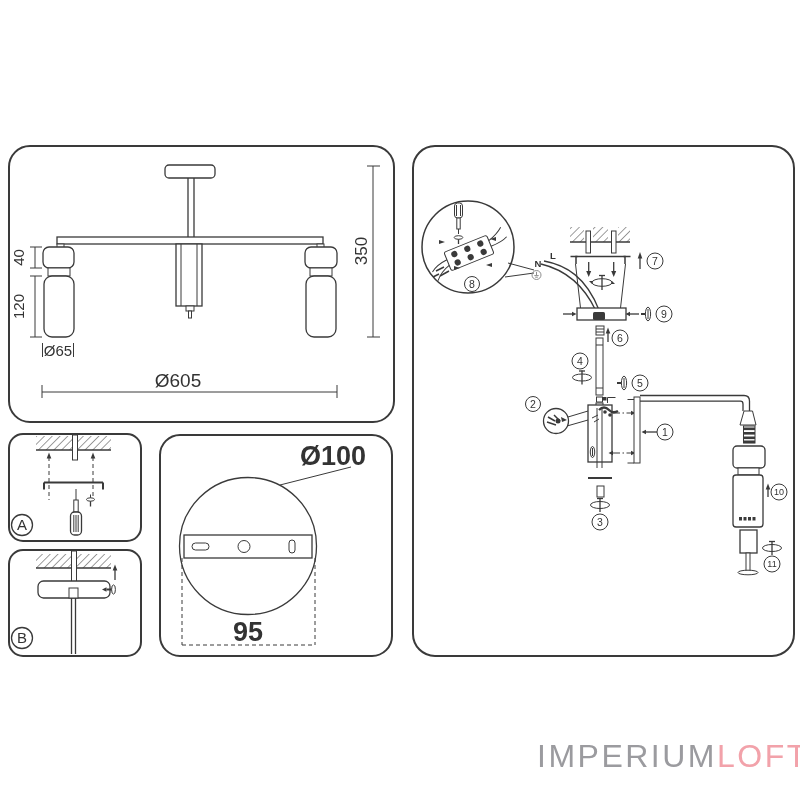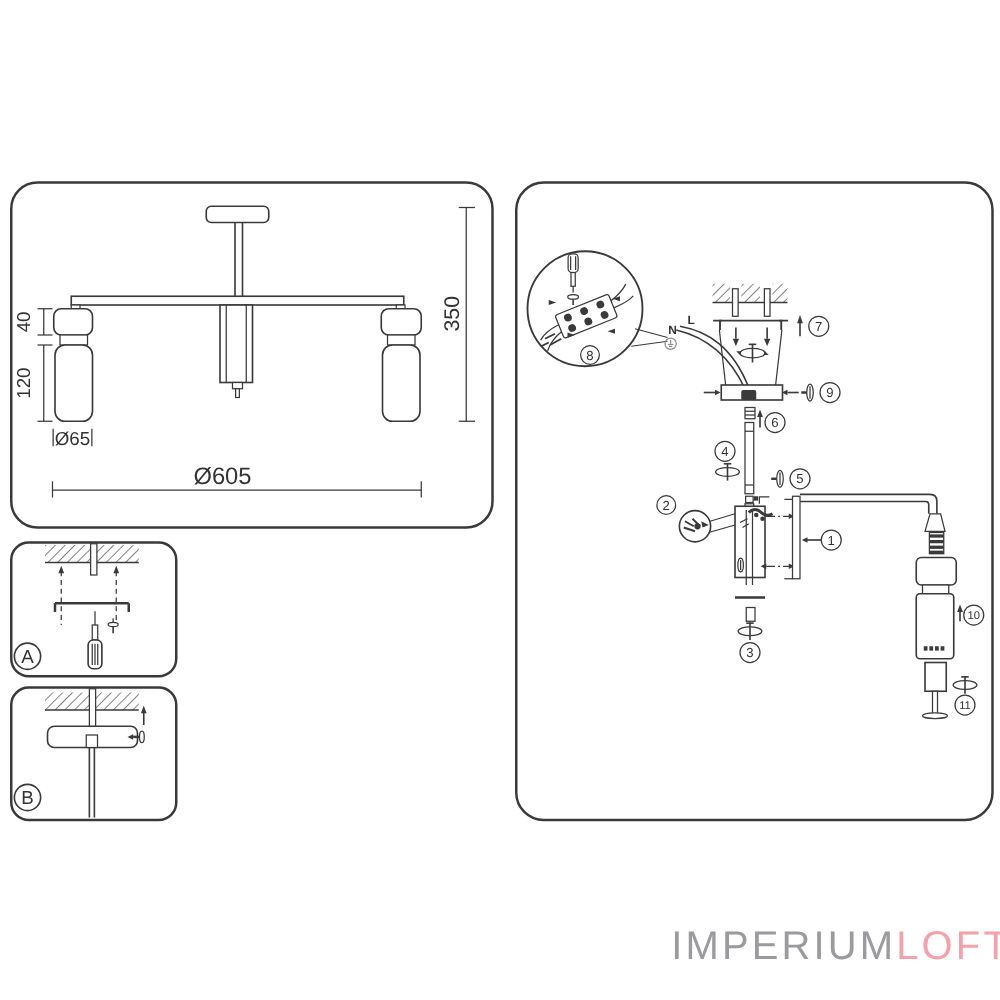--- a/index.html
+++ b/index.html
@@ -161,20 +161,40 @@
           <ellipse cx="105.5" cy="40.5" rx="1.9" ry="4.6" class="w1"></ellipse>
         </g>
       </g>
       <g>
         <circle cx="14" cy="89" r="10.5" class="s13"></circle>
         <text x="14" y="94" text-anchor="middle" class="t-ab">B</text>
       </g>
     </svg>
   </div>
 
+  <div class="panel" style="left:159px;top:434px;">
+    <svg width="234" height="223" viewBox="0 0 234 223">
+      <rect x="1" y="1" width="232" height="221" rx="20" class="s2"></rect>
+      <g>
+        <circle cx="89" cy="112" r="68.5" class="s13"></circle>
+        <rect x="25" y="101" width="128" height="23" class="w"></rect>
+        <rect x="33" y="109" width="17" height="7" rx="3.5" class="w1"></rect>
+        <circle cx="85" cy="112.5" r="6" class="w1"></circle>
+        <rect x="130" y="106" width="6" height="13" rx="3" class="w1"></rect>
+        <line x1="192" y1="33" x2="121" y2="51" class="s1"></line>
+      </g>
+      <text x="174" y="31" text-anchor="middle" class="t-big">Ø100</text>
+      <g>
+        <line x1="23" y1="124" x2="23" y2="211" class="dsh"></line>
+        <line x1="156" y1="124" x2="156" y2="211" class="dsh"></line>
+        <line x1="23" y1="211" x2="156" y2="211" class="dsh"></line>
+        <text x="89" y="207" text-anchor="middle" class="t-big">95</text>
+      </g>
+    </svg>
+  </div>
 
   <div class="panel" style="left:412px;top:145px;">
     <svg width="383" height="512" viewBox="0 0 383 512">
       <rect x="1" y="1" width="381" height="510" rx="22" class="s2"></rect>
 
       <g>
         <circle cx="56" cy="102" r="46" class="s15"></circle>
         <line x1="96" y1="118" x2="122" y2="125" class="s1"></line>
         <line x1="93" y1="132" x2="122" y2="128" class="s1"></line>
         <g>

